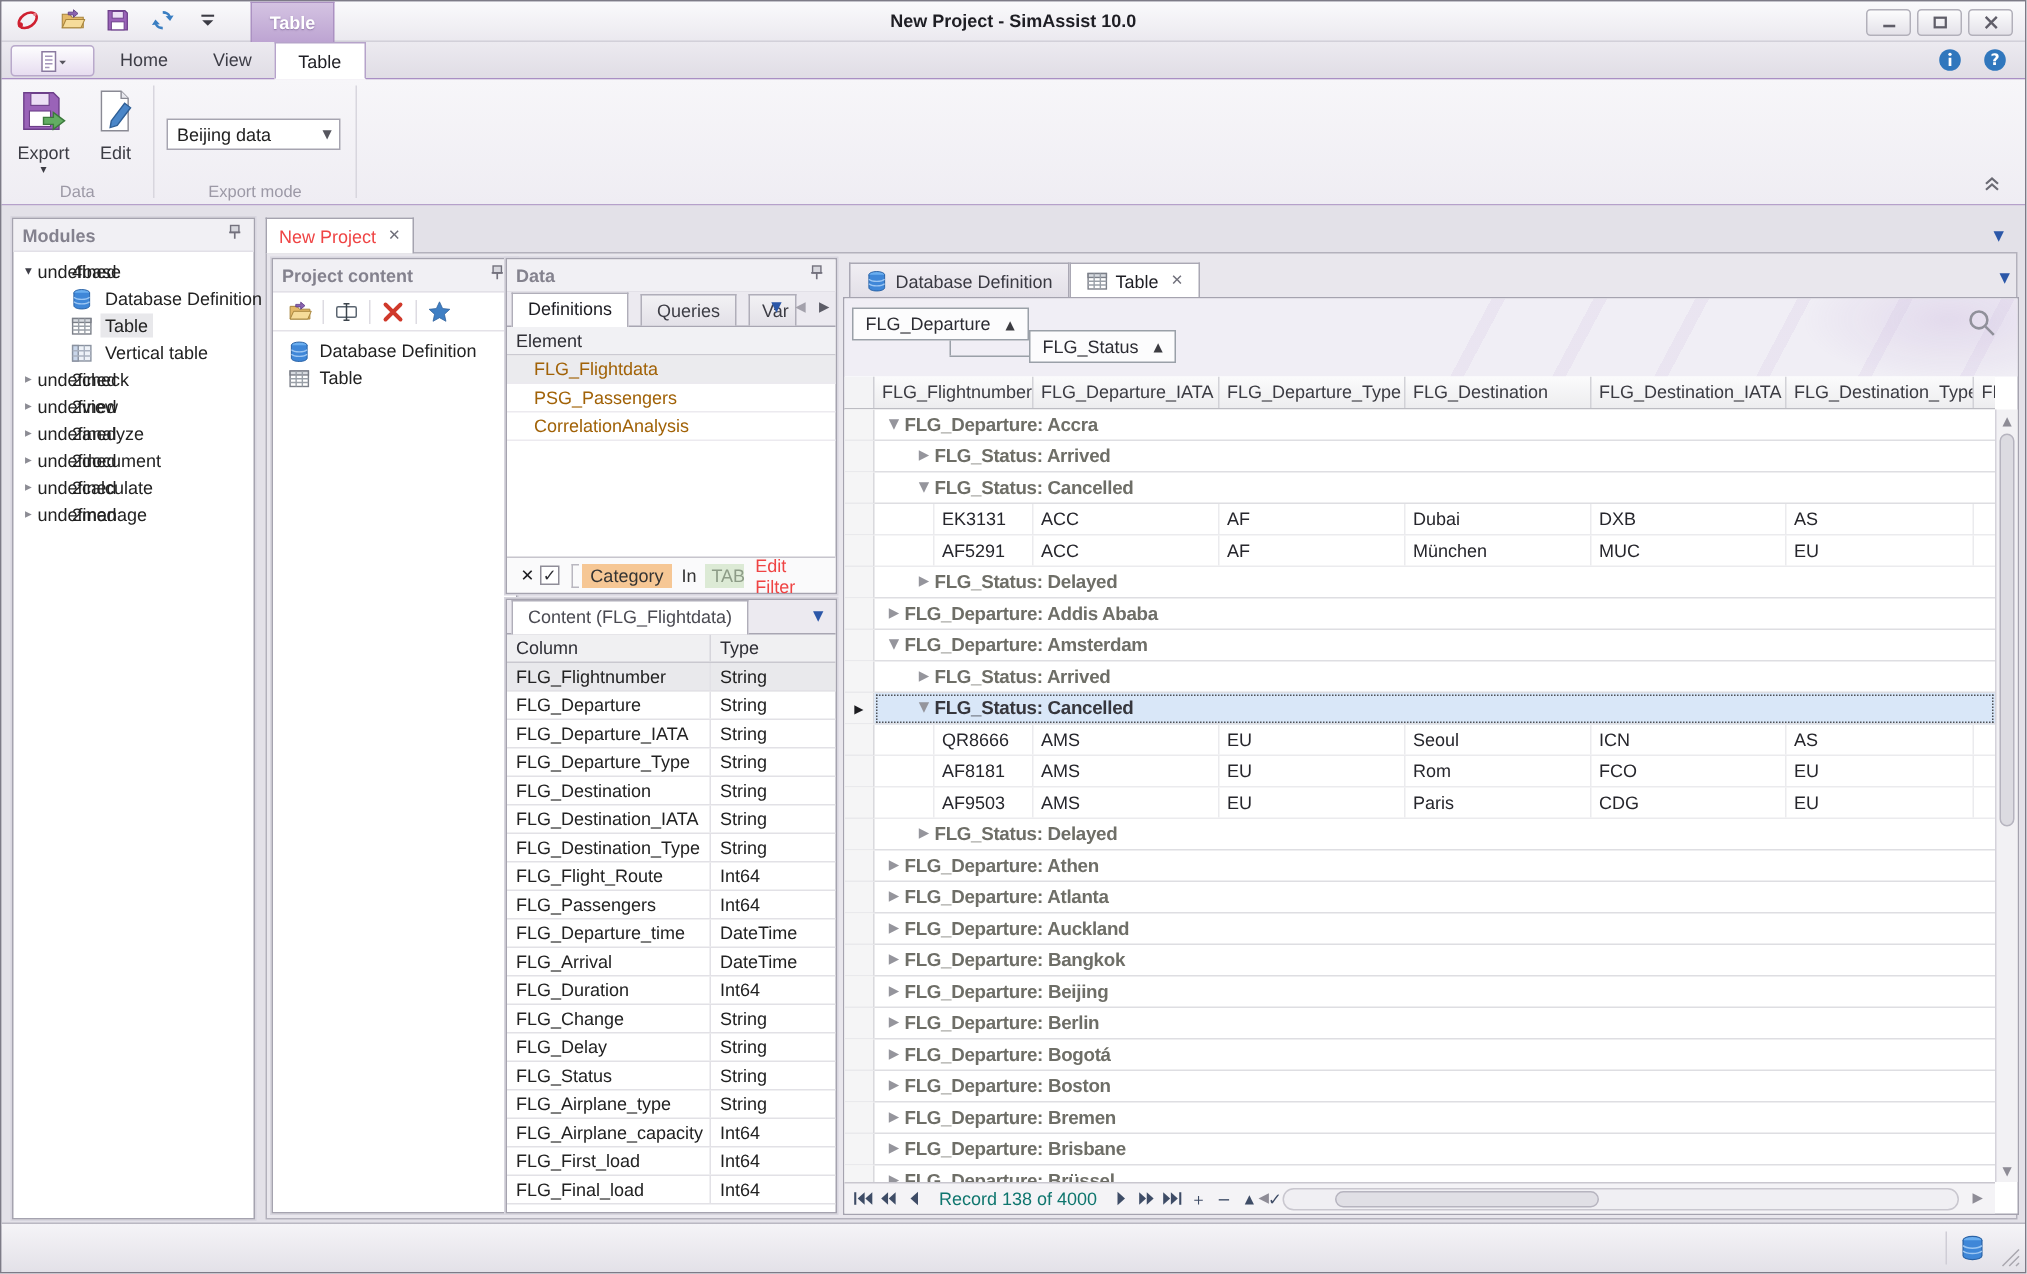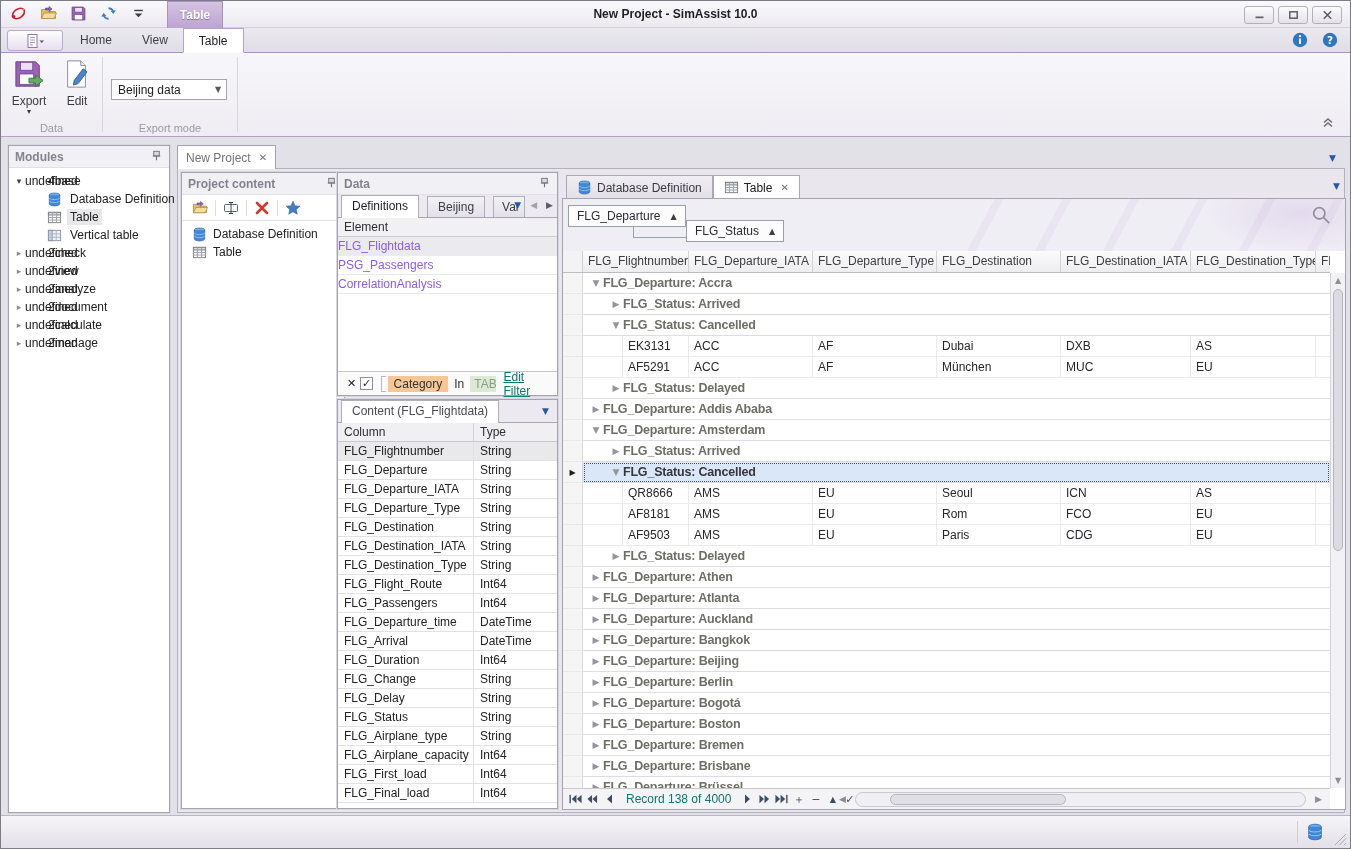--- a/index.html
+++ b/index.html
@@ -61,21 +61,21 @@
   .titem.selected .tlabel { background:#e8e8eb; }
   .tarrow { width:12px; text-align:center; font-size:9px; color:#8c8c94; font-family:"DejaVu Sans",sans-serif; flex:none; }
   .tarrow.exp { color:#3f3f48; }
   .ticon { width:17px; height:15px; flex:none; margin-right:3px; }
   .ticon svg { width:15px; height:15px; }
   .tlabel { padding:1px 3px; white-space:nowrap; }
 
   
   .doc-tab { position:absolute; left:176px; top:8px; height:24px; background:#fff; border:1px solid #a5a3af; border-bottom:none;
     display:flex; align-items:center; padding:0 8px; gap:8px; z-index:3; }
-  .doc-tab .dlabel { font-size:12px; color:#737373; }
+  .doc-tab .dlabel { font-size:12px; color:#ef4444; }
   .doc-tab .dclose { font-size:10px; color:#6f6f7a; font-weight:bold; font-family:"DejaVu Sans",sans-serif; }
   .doc-dd { position:absolute; font-size:9px; color:#2b57a8; font-family:"DejaVu Sans",sans-serif; }
   .doc-body { position:absolute; left:176px; top:31px; width:1168px; height:645px; background:#e9e7ed; border:1px solid #b3b1bc; }
 
   
   .pc-toolbar { height:26px; border-bottom:1px solid #e4e2e8; display:flex; align-items:center; padding:0 6px; }
   .pc-toolbar .tbtn { width:24px; height:20px; display:flex; align-items:center; justify-content:center; }
   .pc-toolbar .tsep { width:1px; height:16px; background:#dddbe2; margin:0 3px; }
   .pc-toolbar svg { width:16px; height:16px; }
   .pc-item { height:18px; display:flex; align-items:center; font-size:12px; color:#222; padding-left:10px; }
@@ -85,30 +85,30 @@
   .dtabs { height:23px; display:flex; align-items:flex-end; background:#eceaf0; border-bottom:1px solid #a8a6b2; padding-left:3px; position:relative; }
   .dtab { height:21px; line-height:20px; font-size:12px; color:#3c3c44; padding:0 10px; border:1px solid #b0aeb9; border-bottom:none;
     background:linear-gradient(#f2f1f4,#e3e1e8); margin-right:8px; white-space:nowrap; overflow:hidden; }
   .dtab.active { background:#fff; height:23px; margin-bottom:-1px; color:#1c1c22; }
   .dtab.clipped { width:32px; padding:0 0 0 8px; }
   .dtab-arrows { position:absolute; right:4px; top:5px; display:flex; gap:9px; align-items:center; font-family:"DejaVu Sans",sans-serif; }
   .dd-blue { color:#2b57a8; font-size:9px; }
   .sc-gray { color:#a3a1ab; font-size:9px; }
   .sc-dark { color:#5c5c66; font-size:9px; }
   .list-header { height:19px; background:#f1f1f4; border-bottom:1px solid #cbcad1; font-size:12px; color:#2e2e35; display:flex; align-items:center; padding-left:6px; }
-  .el-row { height:19px; border-bottom:1px solid #eceaef; font-size:12px; color:#8b5cf6; display:flex; align-items:center; padding-left:0; }
+  .el-row { height:19px; border-bottom:1px solid #eceaef; font-size:12px; color:#a16207; display:flex; align-items:center; padding-left:18px; }
   .el-row.selected { background:#ebebee; }
   .filterbar { position:absolute; left:0; right:0; bottom:0; height:24px; border-top:1px solid #c7c5cd; background:#fafafb; display:flex; align-items:center; padding:0 5px; font-size:12px; }
   .f-x { color:#1b1b1f; font-weight:bold; font-size:11px; margin:0 4px; font-family:"DejaVu Sans",sans-serif; }
   .f-check { width:13px; height:13px; border:1px solid #8f8d98; background:#fff; margin-right:8px; display:flex; align-items:center; justify-content:center; font-size:11px; color:#2d2d33; }
   .f-bracket { width:5px; height:16px; border-left:1px solid #b9b7c0; border-top:1px solid #b9b7c0; border-bottom:1px solid #b9b7c0; margin-right:2px; }
   .f-field { background:#f6c795; padding:1px 6px; color:#333; }
   .f-op { margin:0 6px; color:#333; }
   .f-val { background:#dcead5; padding:1px 4px; color:#8d9c87; width:26px; overflow:hidden; white-space:nowrap; }
-  .f-edit { margin-left:8px; color:#0f766e;text-decoration:underline; }
+  .f-edit { margin-left:8px; color:#ef4444; }
 
   
   .ct-tabrow { height:23px; background:#eceaf0; border-bottom:1px solid #a8a6b2; display:flex; align-items:flex-end; padding-left:3px; position:relative; }
   .ct-tab { height:23px; line-height:21px; background:#fff; border:1px solid #b0aeb9; border-bottom:none; font-size:12px; color:#4a4a52; padding:0 10px; margin-bottom:-1px; }
   .ct-dd { position:absolute; right:8px; top:6px; }
   .ct-head { display:flex; height:19px; background:#f0f0f2; border-bottom:1px solid #c9c8cf; font-size:12px; color:#2e2e35; }
   .ct-head .c1 { width:136px; padding-left:6px; border-right:1px solid #d6d5db; line-height:18px; }
   .ct-head .c2 { flex:1; padding-left:6px; line-height:18px; }
   .ct-row { display:flex; height:19px; border-bottom:1px solid #e2e1e6; font-size:12px; color:#222; }
   .ct-row.selected { background:#e9e9ec; }
@@ -441,21 +441,21 @@
         <div class="phead">
           <span class="ptitle">Data</span>
           <span><svg viewBox="0 0 14 14" width="13" height="13">
                 <rect x="4" y="2.5" width="6" height="5" fill="#d8d8de" stroke="#73717d"></rect>
                 <path d="M3 7.5h8M7 7.5v4.5" stroke="#73717d" fill="none" stroke-width="1.2"></path>
               </svg></span>
         </div>
         <div class="dtabs">
           <span style="display:flex;align-items:flex-end;">
               <span class="dtab active">Definitions</span>
-              <span class="dtab">Beijing</span>
+              <span class="dtab">Queries</span>
               <span class="dtab clipped">Var</span>
             </span>
           <span class="dtab-arrows">
             <span class="dd-blue">▼</span>
             <span class="sc-gray">◀</span>
             <span class="sc-dark">▶</span>
           </span>
         </div>
         <div class="list-header">Element</div>
         <div>

